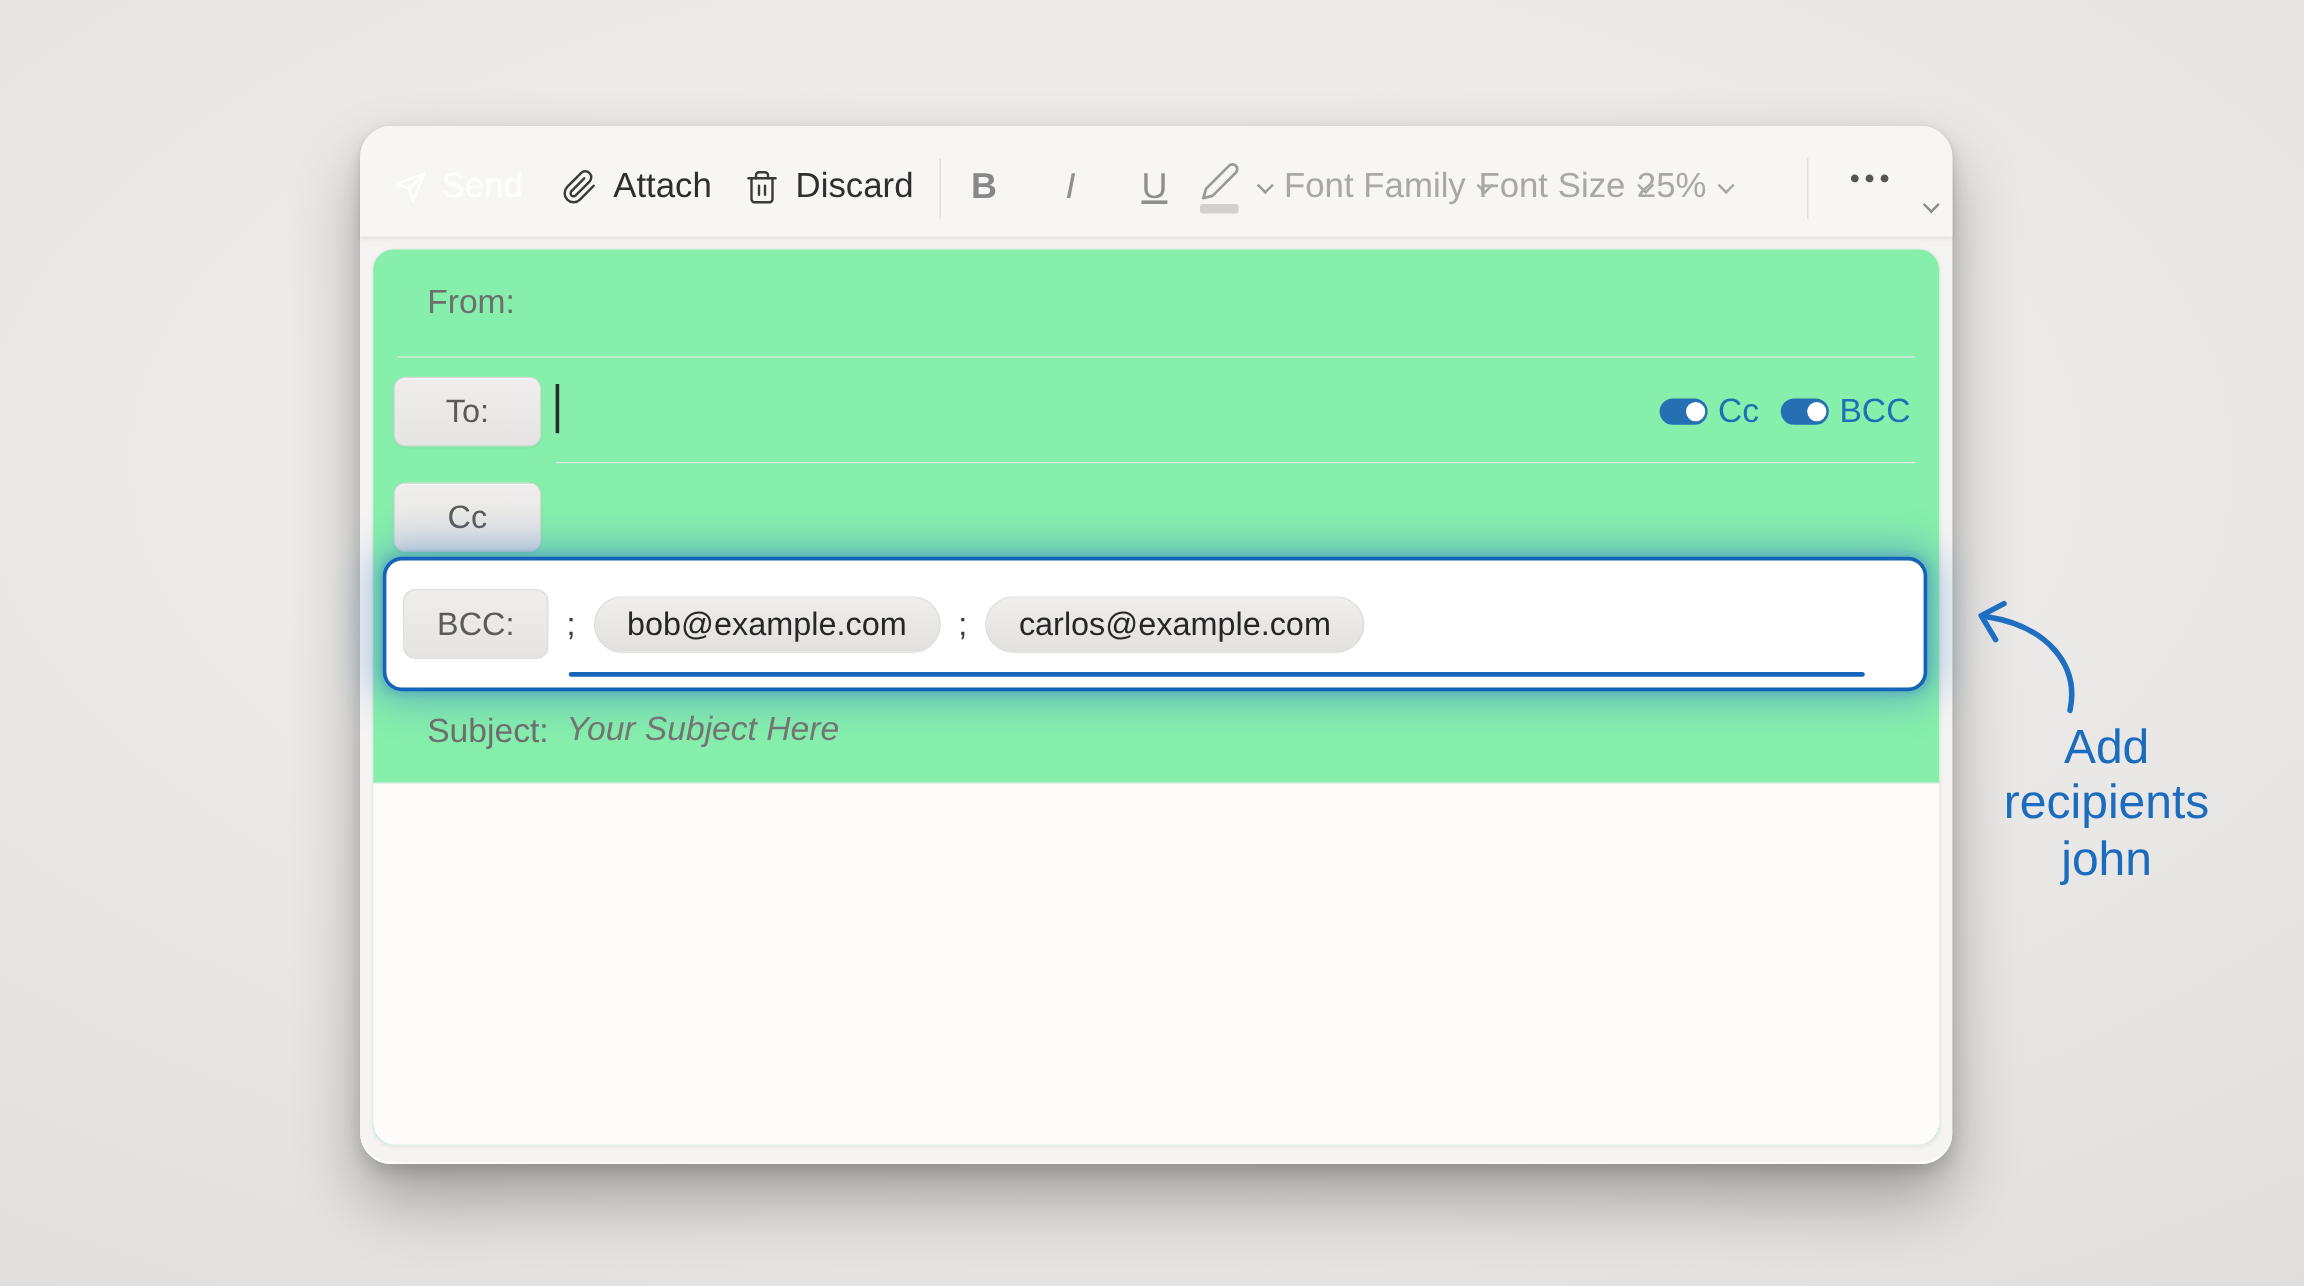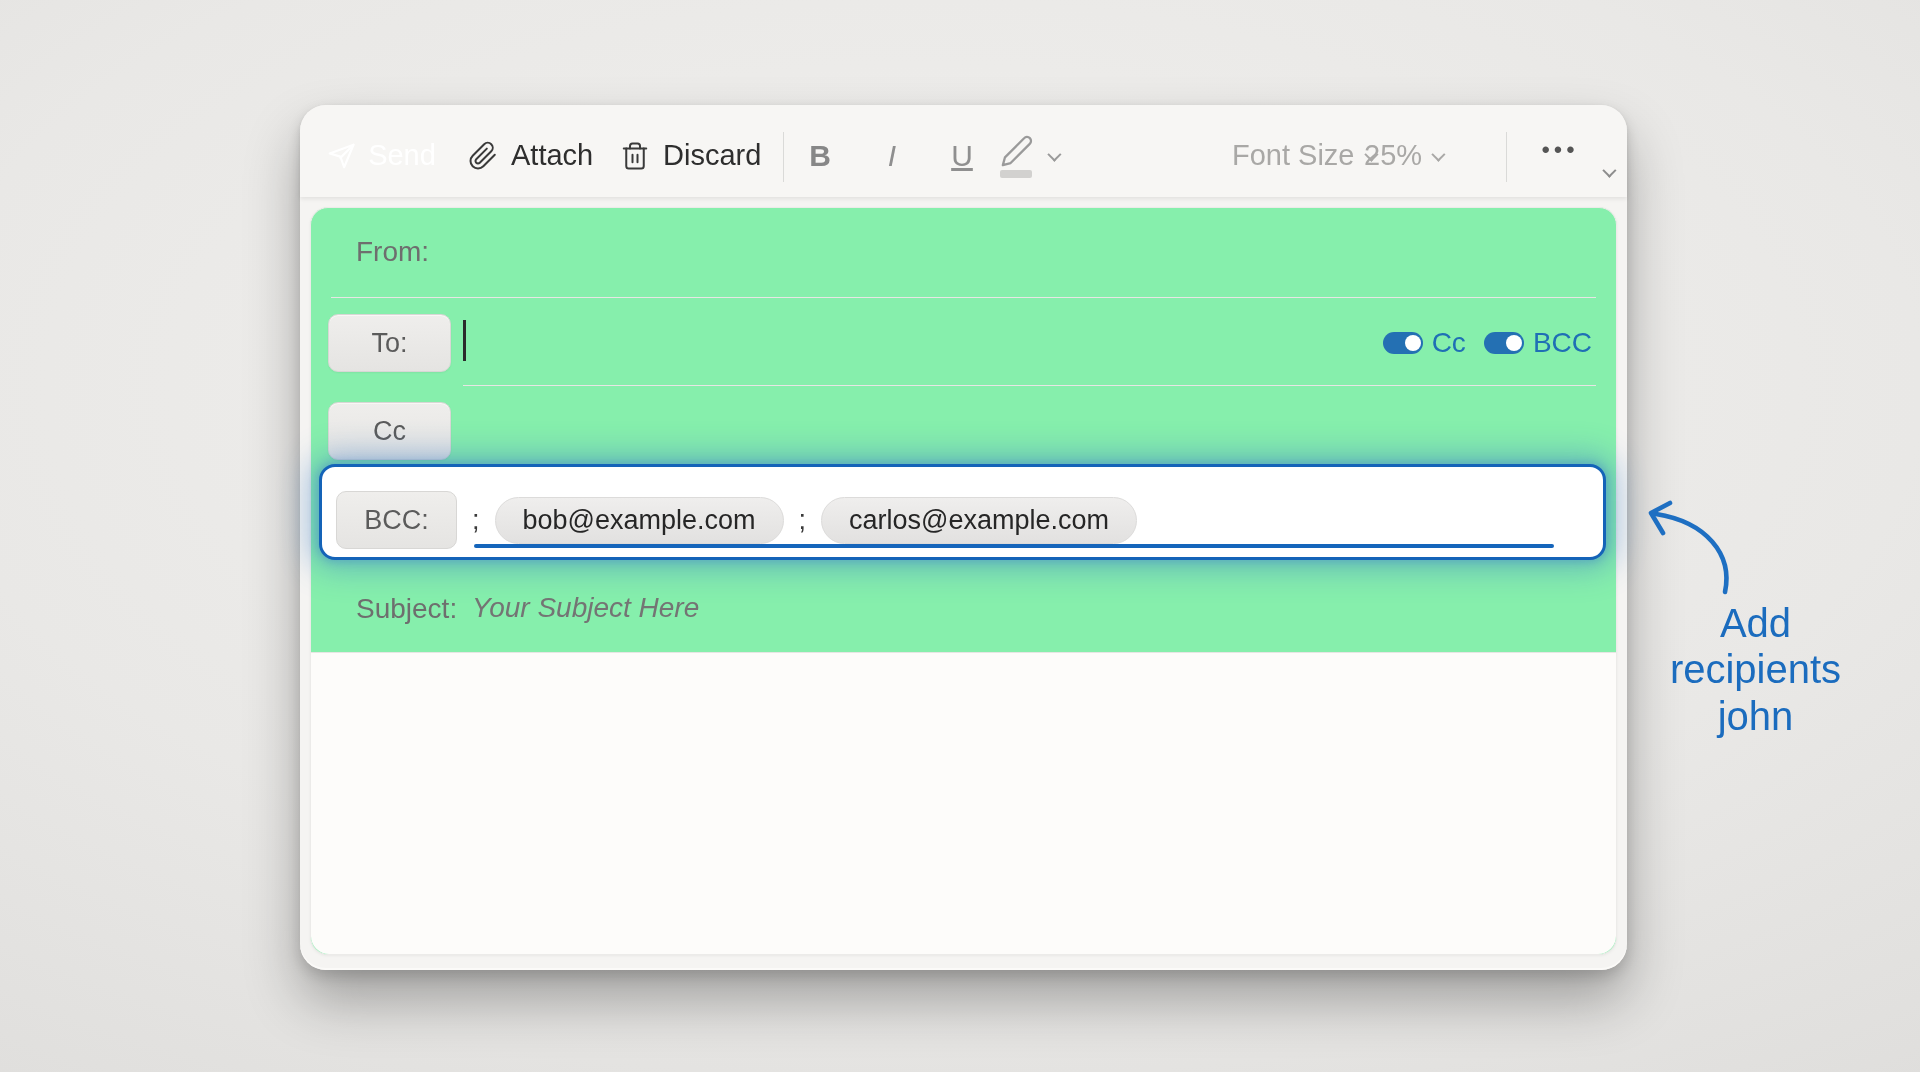--- a/index.html
+++ b/index.html
@@ -101,21 +101,21 @@
     background:#2470b3; cursor:pointer;
   }
   .toggle .knob {
     position:absolute; right:2px; top:3px; width:16px; height:16px;
     border-radius:50%; background:#ffffff;
   }
   .toggle-label { color:#1f6fb5; font-size:28px; }
 
   
   .bcc-box {
-    position:absolute; left:8px; top:256px; width:1287px; height:96px;
+    position:absolute; left:8px; top:256px; width:1287px; height:112px;
     background:#ffffff; border:3px solid #1463b8; border-radius:16px;
     box-shadow: 0 0 30px 10px rgba(63,129,199,.45), 0 0 8px 2px rgba(63,129,199,.38);
   }
   .bcc-pill {
     position:absolute; left:14px; top:24px; width:121px; height:58px;
     background:linear-gradient(180deg,#efeeec,#e5e4e2);
     border:1px solid #d8d7d5; border-radius:10px;
     display:flex; align-items:center; justify-content:center;
     color:#5b5b5b; font-size:27px;
   }
@@ -199,20 +199,24 @@
       <button class="pen-btn">
         <span class="pen-wrap">
           <svg width="34" height="34" viewBox="0 0 24 24" fill="none" stroke="#9a9a9a" stroke-width="1.6" stroke-linecap="round" stroke-linejoin="round">
             <path d="M17 3a2.83 2.83 0 114 4L7.5 20.5 2 22l1.5-5.5L17 3z"></path>
           </svg>
           <span class="pen-swatch"></span>
         </span>
         <span class="chev"></span>
       </button>
 
+      <button class="dd-btn dd-fontfamily">
+        <span>Font Family</span>
+        <span class="chev"></span>
+      </button>
       <button class="dd-btn dd-fontsize">
         <span>Font Size</span>
         <span class="chev"></span>
       </button>
       <button class="dd-btn dd-zoom">
         <span>25%</span>
         <span class="chev"></span>
       </button>
 
       <div class="vsep vsep2"></div>

